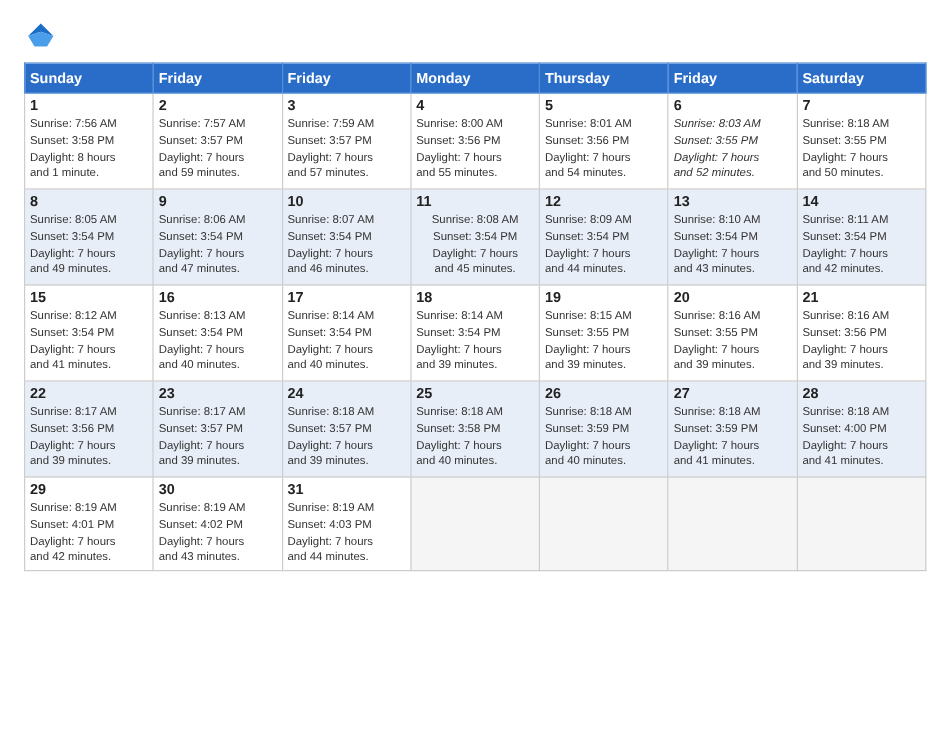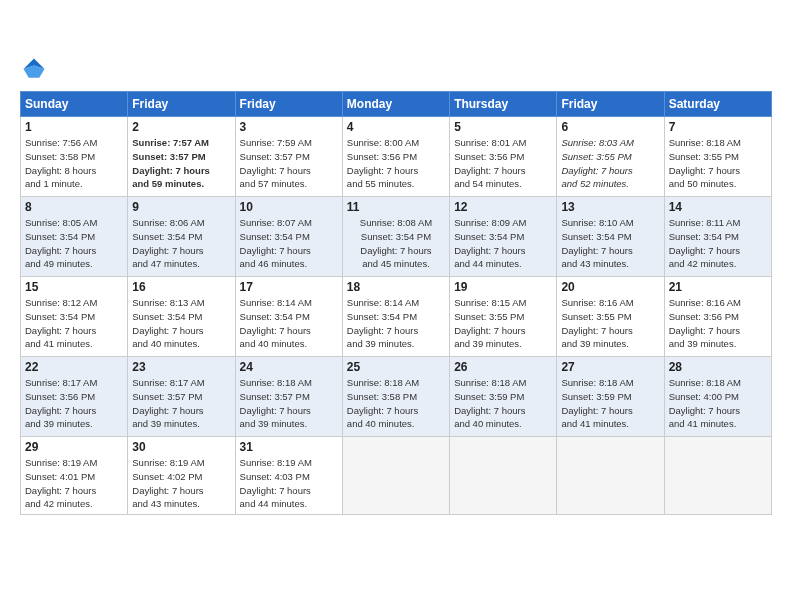--- a/index.html
+++ b/index.html
@@ -9,21 +9,20 @@
       width: 792px;
       height: 612px;
       overflow: hidden;
     }
     .page {
       width: 792px;
       height: 496px;
       padding: 16px 20px 20px 20px;
       display: flex;
       flex-direction: column;
-      margin-top: 39px;
     }
     .header {
       display: flex;
       justify-content: space-between;
       align-items: flex-start;
       margin-bottom: 8px;
     }
     .logo {
       display: flex;
       align-items: center;
@@ -136,21 +135,21 @@
     <tr>
           <td>
             <span class="day-num">1</span>
             <div class="day-info" style="white-space: pre-line;">Sunrise: 7:56 AM
 Sunset: 3:58 PM
 Daylight: 8 hours
 and 1 minute.</div>
           </td>
           <td>
             <span class="day-num">2</span>
-            <div class="day-info" style="white-space: pre-line; font-weight: bold;">Sunrise: 7:57 AM
+            <div class="day-info" style="white-space: pre-line;">Sunrise: 7:57 AM
 Sunset: 3:57 PM
 Daylight: 7 hours
 and 59 minutes.</div>
           </td>
           <td>
             <span class="day-num">3</span>
             <div class="day-info" style="white-space: pre-line;">Sunrise: 7:59 AM
 Sunset: 3:57 PM
 Daylight: 7 hours
 and 57 minutes.</div>

